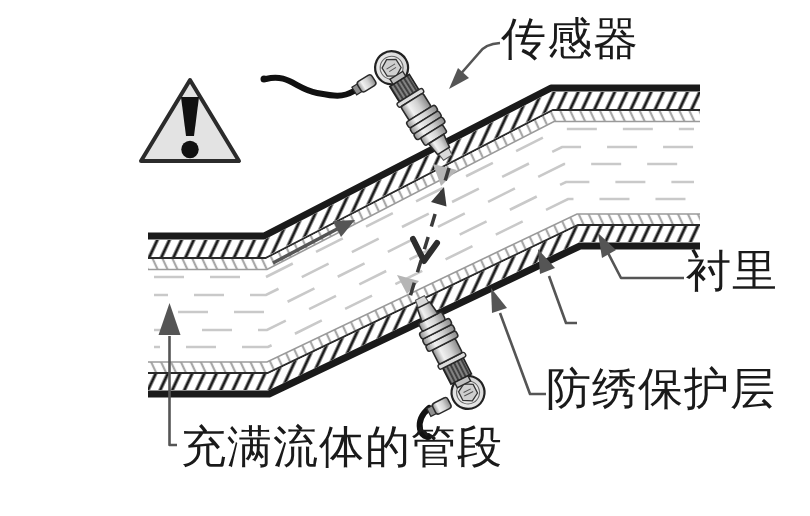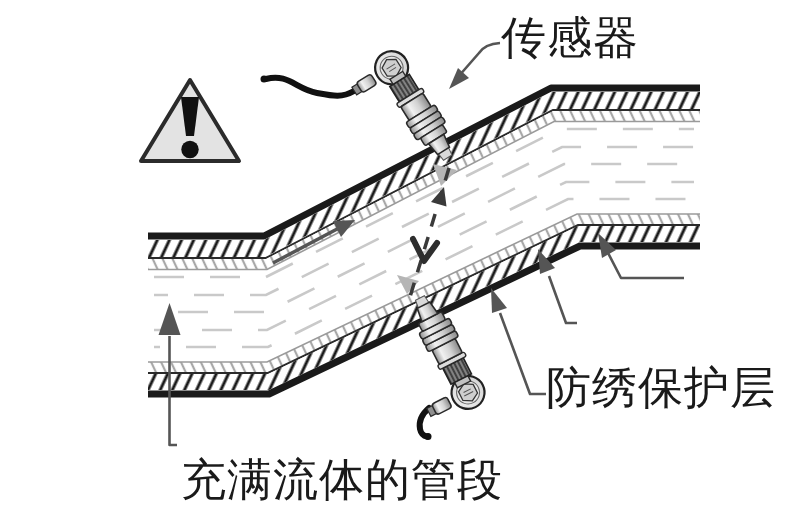--- a/index.html
+++ b/index.html
@@ -3,27 +3,27 @@
 <meta charset="utf-8">
 <style>
   html,body{margin:0;padding:0;background:#fff;}
   #stage{
     position:relative;width:810px;height:516px;background:#ffffff;overflow:hidden;
     font-family:"DejaVu Sans","Liberation Sans",sans-serif;
   }
   #stage svg{position:absolute;left:0;top:0;}
   .cjk-label{
     position:absolute;color:#1a1a1a;font-size:45px;line-height:1;letter-spacing:1px;
-    font-family:Liberation Serif, serif;white-space:nowrap;
+    font-family:Liberation Sans, sans-serif;white-space:nowrap;
   }
   .lbl-sensor{left:501px;top:16px;}
   .lbl-lining{left:686px;top:248px;}
   .lbl-wall{left:569px;top:295px;}
   .lbl-rust{left:546px;top:366px;}
-  .lbl-fluid{left:181px;top:424px;margin-top:34px;}
+  .lbl-fluid{left:181px;top:424px;}
 </style>
 </head>
 <body>
 
 <div id="stage">
 
 <svg width="810" height="516" viewBox="0 0 810 516">
   <defs>
     <pattern id="hatchWall" width="11" height="11" patternUnits="userSpaceOnUse" patternTransform="rotate(25)">
       <rect width="11" height="11" fill="#ffffff"></rect>
@@ -145,16 +145,17 @@
       <polygon points="491,288 507,308 492,313" fill="#555" stroke="none"></polygon>
     </g>
     <g>
       <path d="M177,445 L169.5,445 L169.5,336"></path>
       <polygon points="169.5,303 180.5,335 158.5,335" fill="#555" stroke="none"></polygon>
     </g>
   </g>
 </svg>
 
 <div class="cjk-label lbl-sensor">传感器</div>
+<div class="cjk-label lbl-lining">衬里</div>
 <div class="cjk-label lbl-rust">防绣保护层</div>
 <div class="cjk-label lbl-fluid">充满流体的管段</div>
 
 </div>
 
 </body></html>

